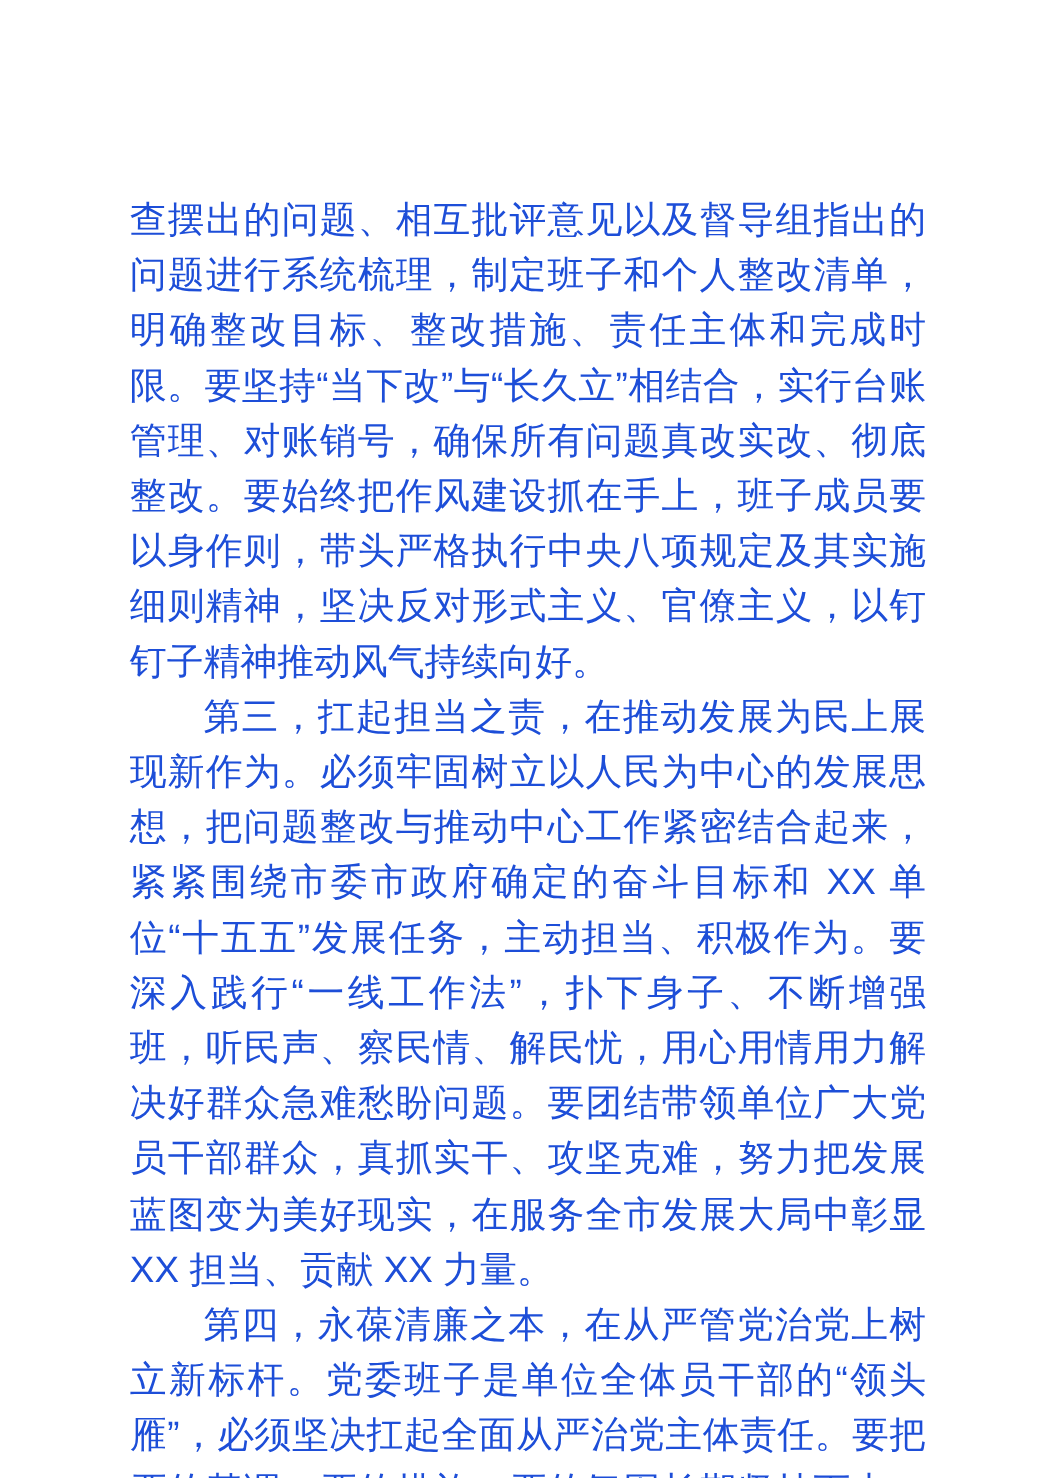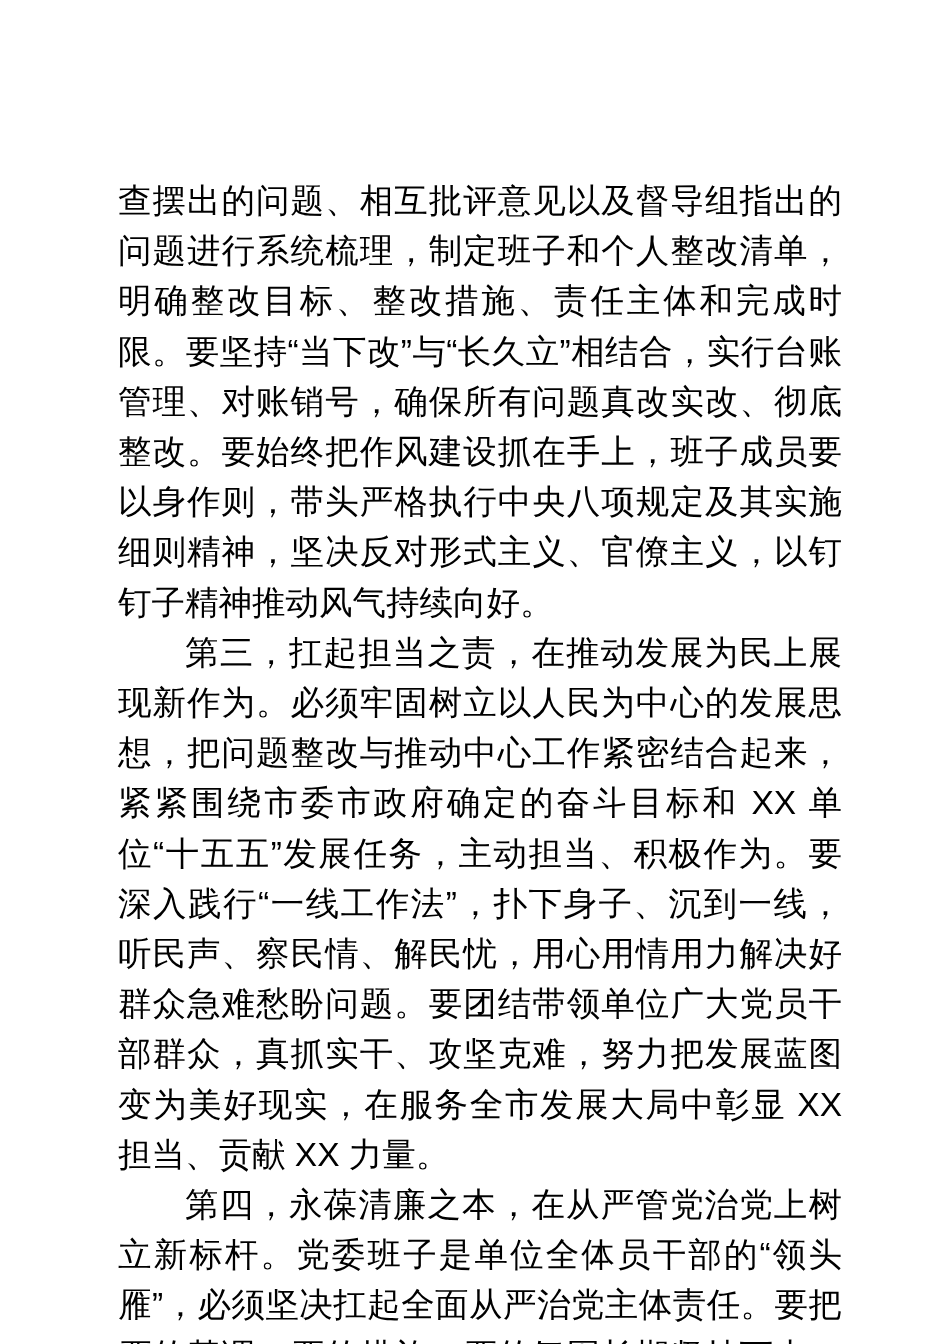--- a/index.html
+++ b/index.html
@@ -25,21 +25,21 @@
     position: absolute;
     left: 118px;
     top: 176px;
     width: 724px;
   }
   .para {
     margin: 0;
     padding: 0;
     font-size: 33.5px;
     line-height: 50.2px;
-    color: #000000;
+    color: #1d4ed8;
     text-align: justify;
     text-justify: inter-character;
     text-align-last: left;
     letter-spacing: 0px;
     font-weight: 400;
     -webkit-font-smoothing: antialiased;
     word-break: break-all;
   }
   .para.indent {
     text-indent: 67px;
@@ -47,16 +47,16 @@
   .para.hang {
     text-indent: 0;
   }
 </style>
 </head>
 <body>
 
 <div class="page">
   <div class="text-block">
     <p class="para hang">查摆出的问题、相互批评意见以及督导组指出的问题进行系统梳理，制定班子和个人整改清单，明确整改目标、整改措施、责任主体和完成时限。要坚持“当下改”与“长久立”相结合，实行台账管理、对账销号，确保所有问题真改实改、彻底整改。要始终把作风建设抓在手上，班子成员要以身作则，带头严格执行中央八项规定及其实施细则精神，坚决反对形式主义、官僚主义，以钉钉子精神推动风气持续向好。</p>
-    <p class="para indent">第三，扛起担当之责，在推动发展为民上展现新作为。必须牢固树立以人民为中心的发展思想，把问题整改与推动中心工作紧密结合起来，紧紧围绕市委市政府确定的奋斗目标和 XX 单位“十五五”发展任务，主动担当、积极作为。要深入践行“一线工作法”，扑下身子、沉到一线，听民声、察民情、解民忧，用心用情用力解决好群众急难愁盼问题。要团结带领单位广大党员干部群众，真抓实干、攻坚克难，努力把发展蓝图变为美好现实，在服务全市发展大局中彰显 XX 担当、贡献 XX 力量。</p>
+    <p class="para indent">第三，扛起担当之责，在推动发展为民上展现新作为。必须牢固树立以人民为中心的发展思想，把问题整改与推动中心工作紧密结合起来，紧紧围绕市委市政府确定的奋斗目标和 XX 单位“十五五”发展任务，主动担当、积极作为。要深入践行“一线工作法”，扑下身子、不断增强班，听民声、察民情、解民忧，用心用情用力解决好群众急难愁盼问题。要团结带领单位广大党员干部群众，真抓实干、攻坚克难，努力把发展蓝图变为美好现实，在服务全市发展大局中彰显 XX 担当、贡献 XX 力量。</p>
     <p class="para indent">第四，永葆清廉之本，在从严管党治党上树立新标杆。党委班子是单位全体员干部的“领头雁”，必须坚决扛起全面从严治党主体责任。要把严的基调、严的措施、严的氛围长期坚持下去，带头加强党性锻炼，严肃党内政治生活，不断增强班</p>
   </div>
 </div>
 
 </body></html>

